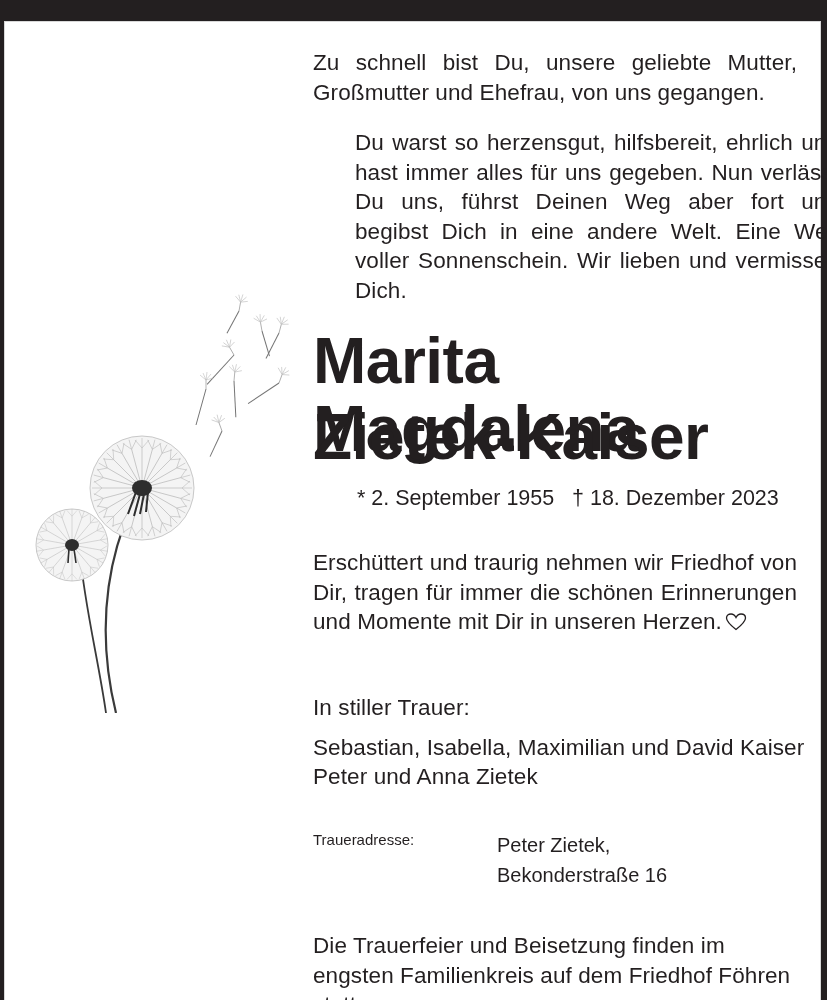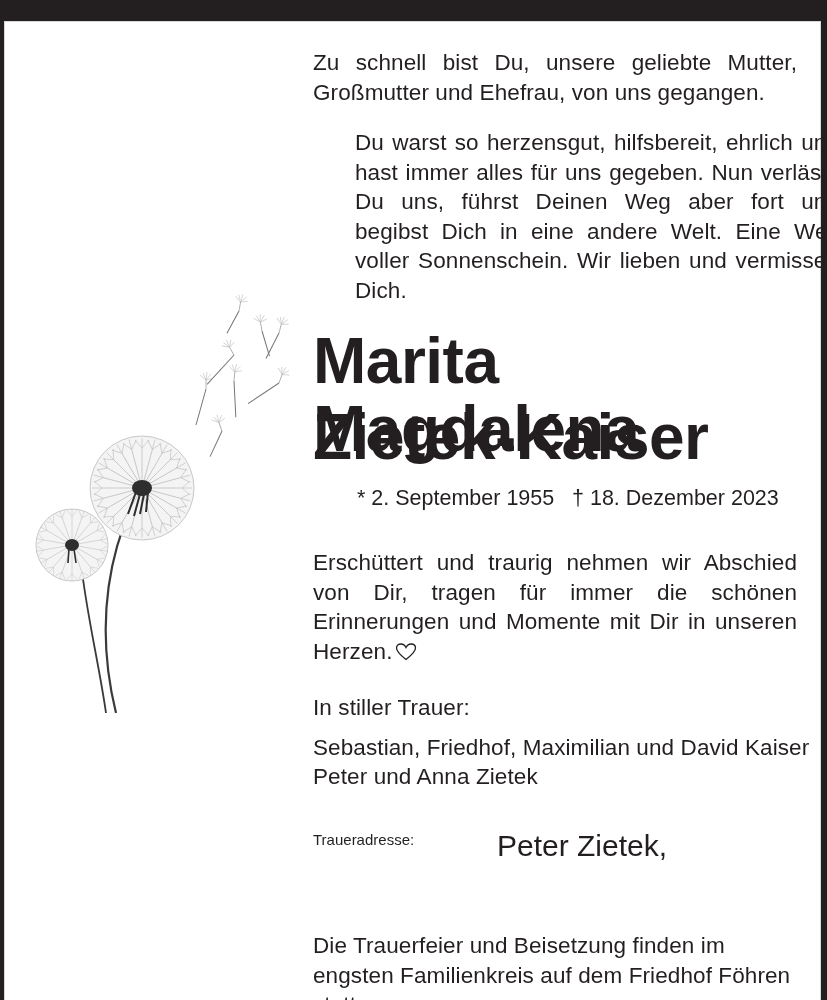--- a/index.html
+++ b/index.html
@@ -41,21 +41,21 @@
     font-weight: bold;
     font-size: 64px;
     line-height: 68px;
     letter-spacing: -0.5px;
   }
   .dates { position: absolute; left: 0; top: 465px; font-size: 21.5px; width: 484px; }
   .dates .birth { position: absolute; left: 0; white-space: nowrap; margin-left: 44px; }
   .dates .death { position: absolute; left: 259px; white-space: nowrap; text-align: center; }
   .heart { display: inline-block; vertical-align: -2px; margin-left: 3px; }
   .addr-label { position: absolute; left: 0; top: 810px; font-size: 15px; }
-  .addr-lines { position: absolute; left: 184px; top: 810px; font-size: 30px; line-height: 29.6px; }
+  .addr-lines { position: absolute; left: 184px; top: 810px; font-size: 20px; line-height: 29.6px; }
   .addr-lines div { white-space: nowrap; }
 </style>
 </head>
 <body>
 
 <div class="page">
 
   <svg class="illustration" viewBox="0 0 280 430" xmlns="http://www.w3.org/2000/svg">
     <defs>
       <g id="seed">
@@ -177,29 +177,30 @@
 
     <div class="name" style="top:306px;">Marita Magdalena</div>
     <div class="name" style="top:382px;">Zietek-Kaiser</div>
 
     <div class="dates">
       <span class="birth">* 2. September 1955</span>
       <span class="death">† 18. Dezember 2023</span>
     </div>
 
     <div class="p justify" style="top:527px;">
-      <span>Erschüttert und traurig nehmen wir Abschied von Dir, tragen für immer die schönen Erinnerungen und Momente mit Dir in unseren Herzen.</span><svg class="heart" width="22" height="18" viewBox="0 0 22 18">
+      <span>Erschüttert und traurig nehmen wir Friedhof von Dir, tragen für immer die schönen Erinnerungen und Momente mit Dir in unseren Herzen.</span><svg class="heart" width="22" height="18" viewBox="0 0 22 18">
           <path d="M11 16.5 C 4 11, 1.5 8, 1.5 5 C 1.5 2.5, 3.5 1, 6 1 C 8 1, 10 2.5, 11 4.5 C 12 2.5, 14 1, 16 1 C 18.5 1, 20.5 2.5, 20.5 5 C 20.5 8, 18 11, 11 16.5 Z" fill="none" stroke="#231f20" stroke-width="1.3"></path>
         </svg>
     </div>
 
     <div class="p" style="top:672px;">In stiller Trauer:</div>
-    <div class="p" style="top:712px; white-space:nowrap;">Sebastian, Friedhof, Maximilian und David Kaiser</div>
+    <div class="p" style="top:712px; white-space:nowrap;">Sebastian, Isabella, Maximilian und David Kaiser</div>
     <div class="p" style="top:741px;">Peter und Anna Zietek</div>
 
     <div class="addr-label">Traueradresse:</div>
     <div class="addr-lines">
       <div>Peter Zietek,</div>
+      <div>Bekonderstraße 16</div>
     </div>
 
     <div class="p" style="top:910px;">Die Trauerfeier und Beisetzung finden im engsten Familienkreis auf dem Friedhof Föhren statt.</div>
   </div>
 </div>
 
 </body></html>

